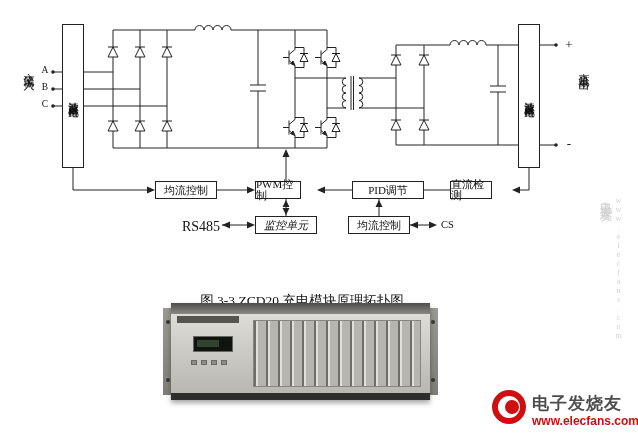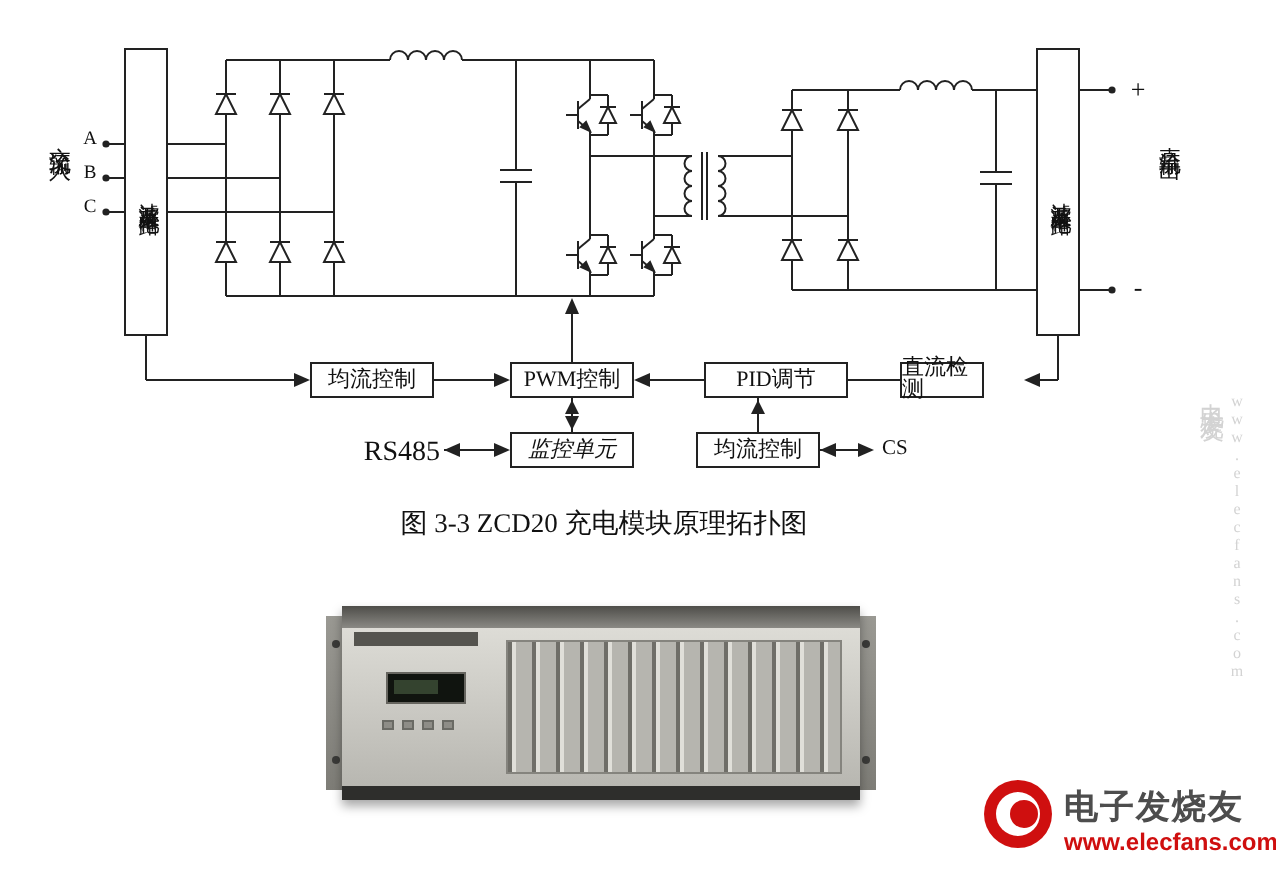--- a/index.html
+++ b/index.html
@@ -6,21 +6,21 @@
   #stage{position:relative;width:638px;height:438px;background:#fff;overflow:hidden;
          font-family:"Liberation Serif",serif;color:#111;}
   .abs{position:absolute;}
   .vtext{writing-mode:vertical-rl;text-orientation:upright;letter-spacing:2px;}
   .box{border:1px solid #222;background:#fff;display:flex;align-items:center;justify-content:center;
        font-size:11px;line-height:1;box-sizing:border-box;}
   .filter-box{border:1px solid #222;background:#fff;display:flex;align-items:center;justify-content:center;
        box-sizing:border-box;}
   .filter-box span{writing-mode:vertical-rl;text-orientation:upright;font-size:10.5px;letter-spacing:1px;}
   .lbl{font-size:14px;line-height:1;}
-  .caption{left:0;width:604px;text-align:center;font-size:13.5px;color:#111;}
+  .caption{left:0;width:604px;text-align:center;font-size:13.5px;color:#111;margin-top:39px;}
   
   #photo{left:163px;top:303px;width:275px;height:97px;}
   .ear{top:5px;width:10px;height:87px;background:linear-gradient(180deg,#9a9993,#7e7d77);}
   .ear .hole{position:absolute;left:3px;width:4px;height:4px;border-radius:50%;background:#3a3a38;}
   .chassis{left:8px;top:0;width:259px;height:97px;box-shadow:0 3px 5px rgba(0,0,0,.35);}
   .top-face{left:0;top:0;width:100%;height:11px;background:linear-gradient(180deg,#4e4d49,#8a8984);}
   .panel{left:0;top:11px;width:100%;height:79px;background:linear-gradient(180deg,#dddcd6,#b8b7b1);}
   .bottom-edge{left:0;top:90px;width:100%;height:7px;background:#2e2e2c;}
   .badge{left:6px;top:2px;width:62px;height:7px;background:#55544f;}
   .display{left:22px;top:22px;width:38px;height:14px;background:#10140f;border:1px solid #66655f;}
@@ -201,21 +201,21 @@
   </div>
   <div class="abs filter-box" style="left:518px;top:24px;width:22px;height:144px;">
     <span>滤波及采样电路</span>
   </div>
 
   <div class="abs" style="left:562px;top:37px;width:14px;text-align:center;font-size:13px;">+</div>
   <div class="abs" style="left:562px;top:136px;width:14px;text-align:center;font-size:13px;">-</div>
   <div class="abs vtext" style="left:576px;top:64px;font-size:11px;">直流输出</div>
 
   <div class="abs box" style="left:155px;top:181px;width:62px;height:18px;">均流控制</div>
-  <div class="abs box" style="left:255px;top:181px;width:62px;height:18px;">PWM控制</div>
+  <div class="abs box" style="left:255px;top:181px;width:46px;height:18px;">PWM控制</div>
   <div class="abs box" style="left:352px;top:181px;width:72px;height:18px;">PID调节</div>
   <div class="abs box" style="left:450px;top:181px;width:42px;height:18px;">直流检测</div>
   <div class="abs box" style="left:255px;top:216px;width:62px;height:18px;font-style:italic;">监控单元</div>
   <div class="abs box" style="left:348px;top:216px;width:62px;height:18px;">均流控制</div>
 
   <div class="abs lbl" style="left:180px;top:220px;width:40px;text-align:right;">RS485</div>
   <div class="abs lbl" style="left:441px;top:220px;font-size:10.5px;text-align:center;">CS</div>
 
   <div class="abs caption" style="top:253px;">图 3-3 ZCD20 充电模块原理拓扑图</div>
 

